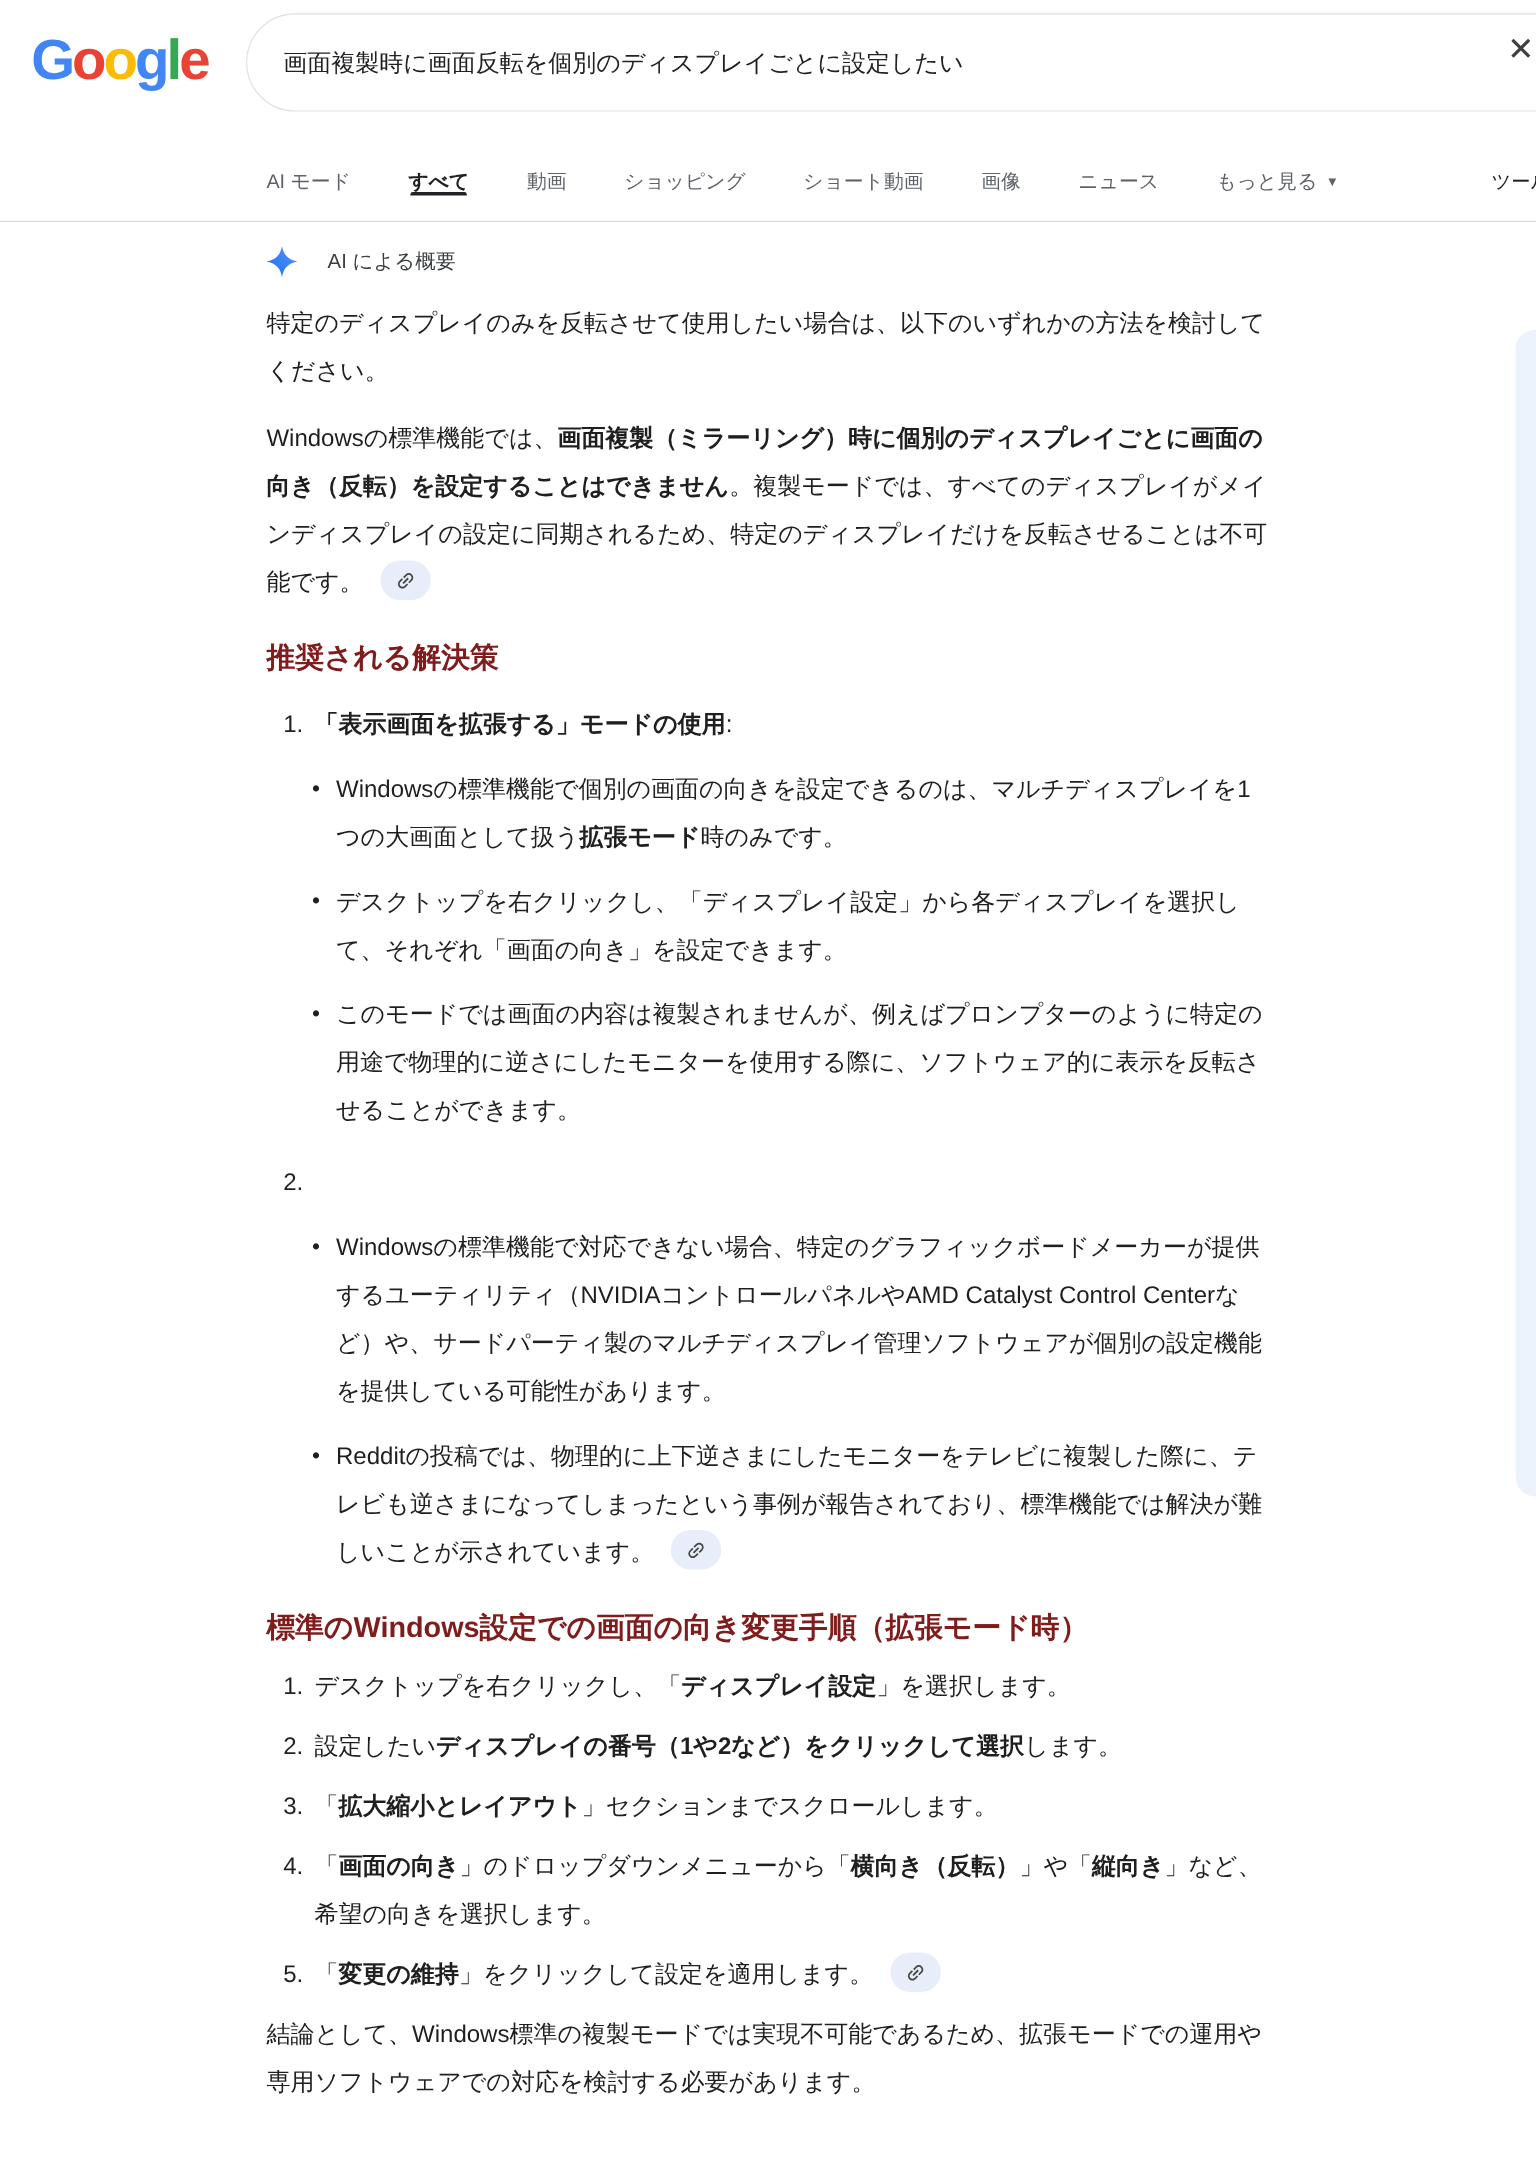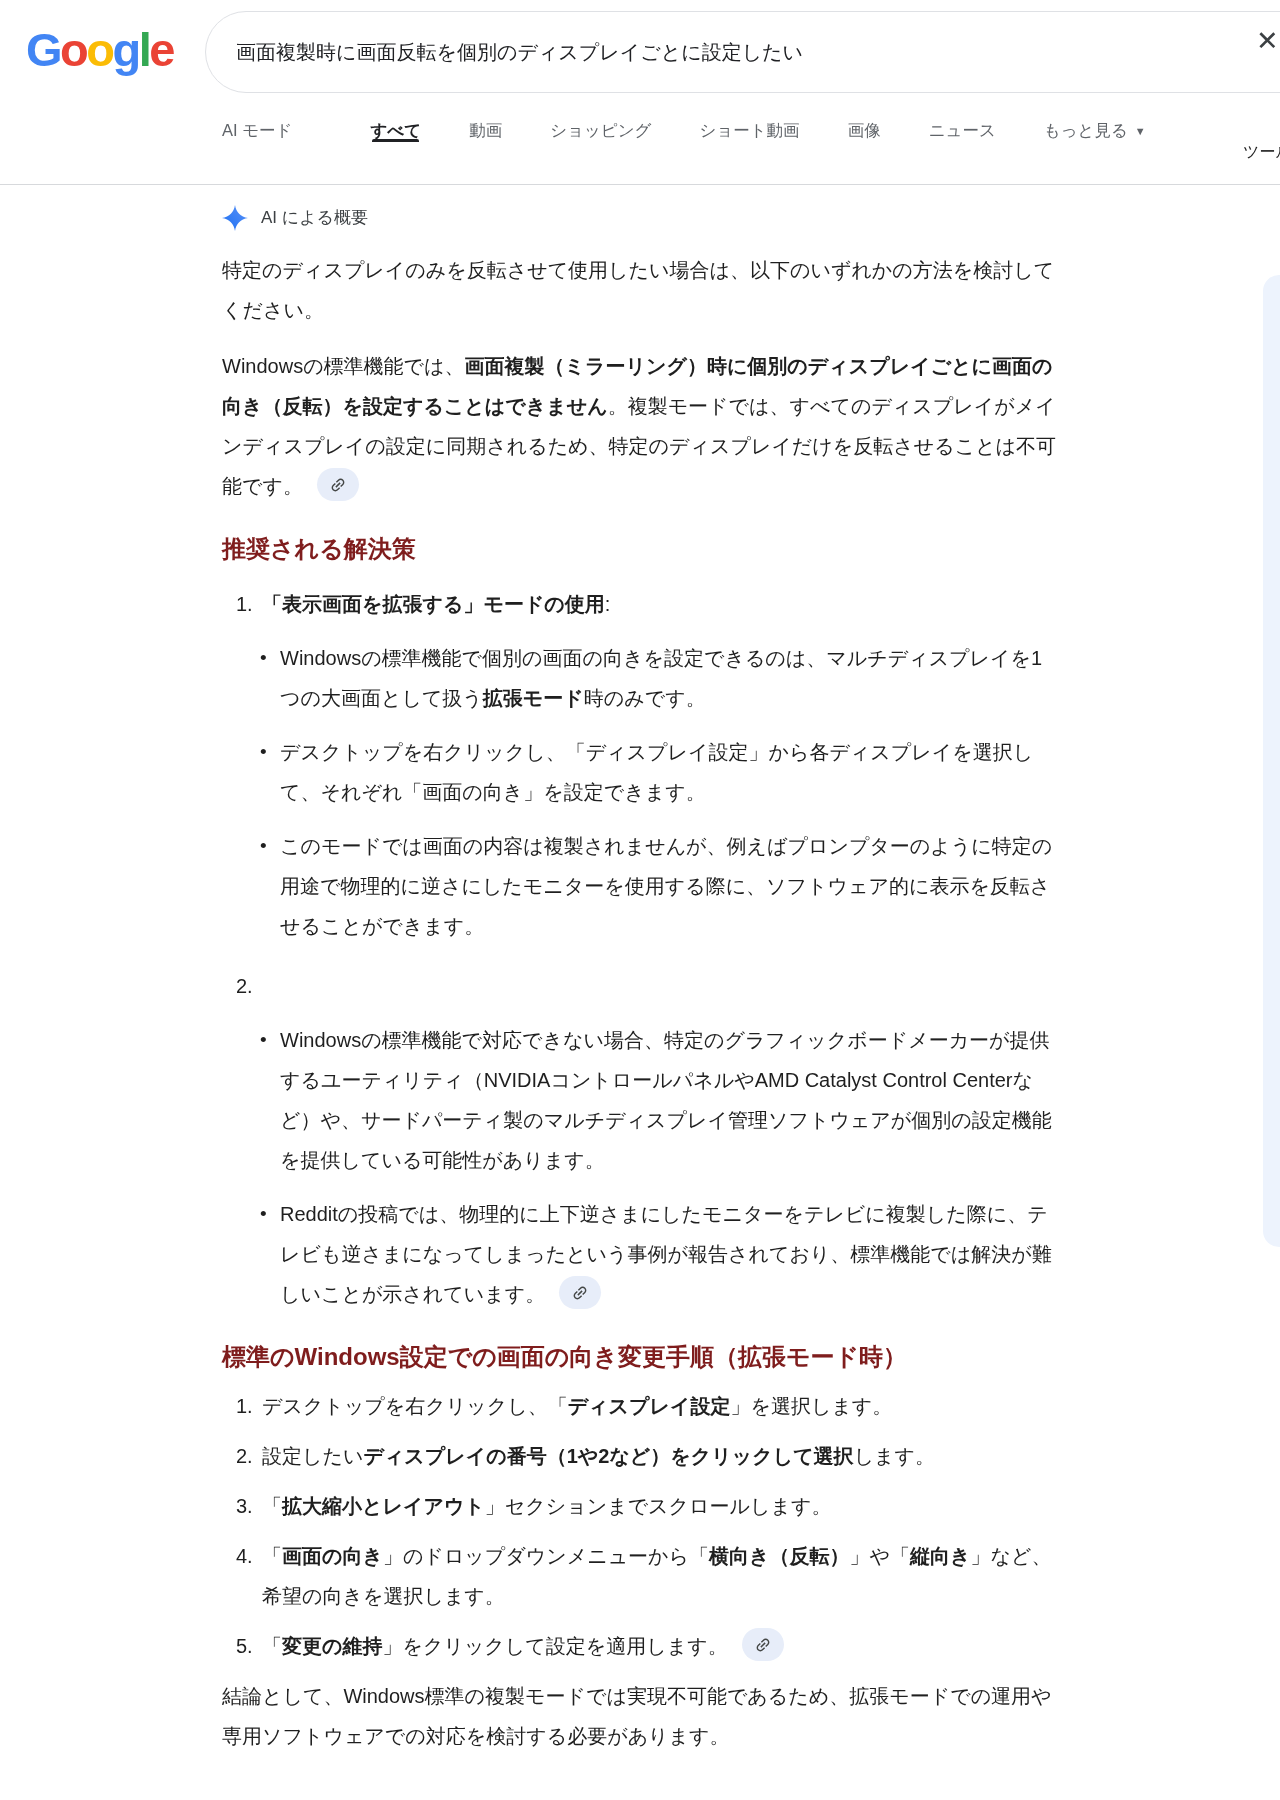--- a/index.html
+++ b/index.html
@@ -17,32 +17,32 @@
     border:1px solid #dfe1e5;border-radius:41px;background:#fff;
     display:flex;align-items:center;padding:0 30px;
   }
   .search-query{font-size:20px;color:#202124;white-space:nowrap;}
   .clear-x{
     position:absolute;left:1256px;top:24px;font-size:27px;line-height:34px;
     color:#3c4043;cursor:pointer;font-weight:400;
   }
   
   .tabs-row{position:absolute;top:120px;left:0;width:1280px;height:64px;border-bottom:1px solid #d7d9dc;background:#fff;}
-  .tabs{position:absolute;left:222px;top:0;height:64px;display:flex;gap:48px;align-items:flex-start;font-size:16.5px;color:#5f6368;}
+  .tabs{position:absolute;left:222px;top:0;height:64px;display:flex;gap:48px;align-items:center;font-size:16.5px;color:#5f6368;}
   .tab{position:relative;display:flex;align-items:center;white-space:nowrap;cursor:pointer;}
-  .tab.active{color:#202124;font-weight:700;margin-left:30px;}
+  .tab.active{color:#202124;font-weight:700;}
   .tab.active::after{content:"";position:absolute;left:2px;right:2px;bottom:0;height:3px;background:#202124;border-radius:2px 2px 0 0;}
   .tab .caret{font-size:11px;margin-left:7px;color:#5f6368;}
   .tab--tools{position:absolute;left:1243px;top:0;height:64px;}
   
   .side-card{position:absolute;right:0;top:275px;width:17px;height:972px;background:#edf3fd;border-radius:16px 0 0 16px;}
   
   .main{position:absolute;left:222px;top:204px;width:835px;font-size:20px;line-height:40px;}
   .ai-head{display:flex;align-items:center;gap:13px;margin-bottom:18px;height:28px;}
-  .ai-head .label{font-size:17px;color:#3c4043;line-height:28px;}
+  .ai-head .label{font-size:17px;color:#3c4043;line-height:28px;margin-left:12px;}
   .sparkle{width:26px;height:26px;flex:0 0 26px;}
   .main p{margin:0 0 16px 0;}
   .main h2{font-size:24px;line-height:30px;font-weight:700;color:#7f1d1d;margin:28px 0 14px 0;}
   b{font-weight:700;}
   .num-item{display:flex;margin:20px 0 6px 0;padding-left:14px;}
   .num-item .num{flex:0 0 26px;}
   .num-item.step{margin:0 0 10px 0;font-weight:400;}
   .num-item.lead .num-body{font-weight:400;}
   .bullet-item{display:flex;padding-left:38px;margin:0 0 14px 0;}
   .bullet-item .dot{flex:0 0 20px;font-size:19px;}

